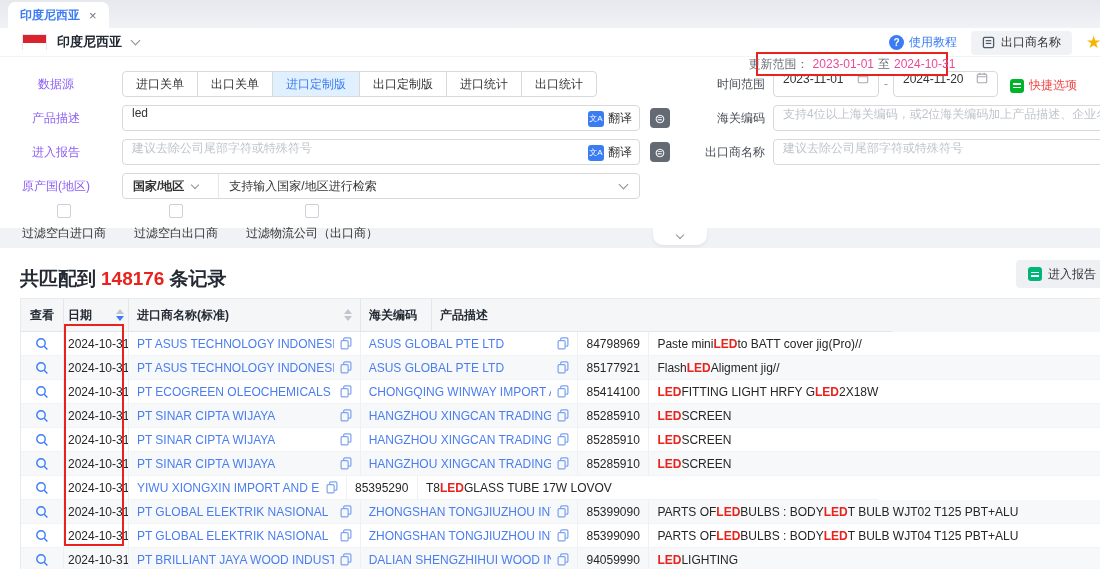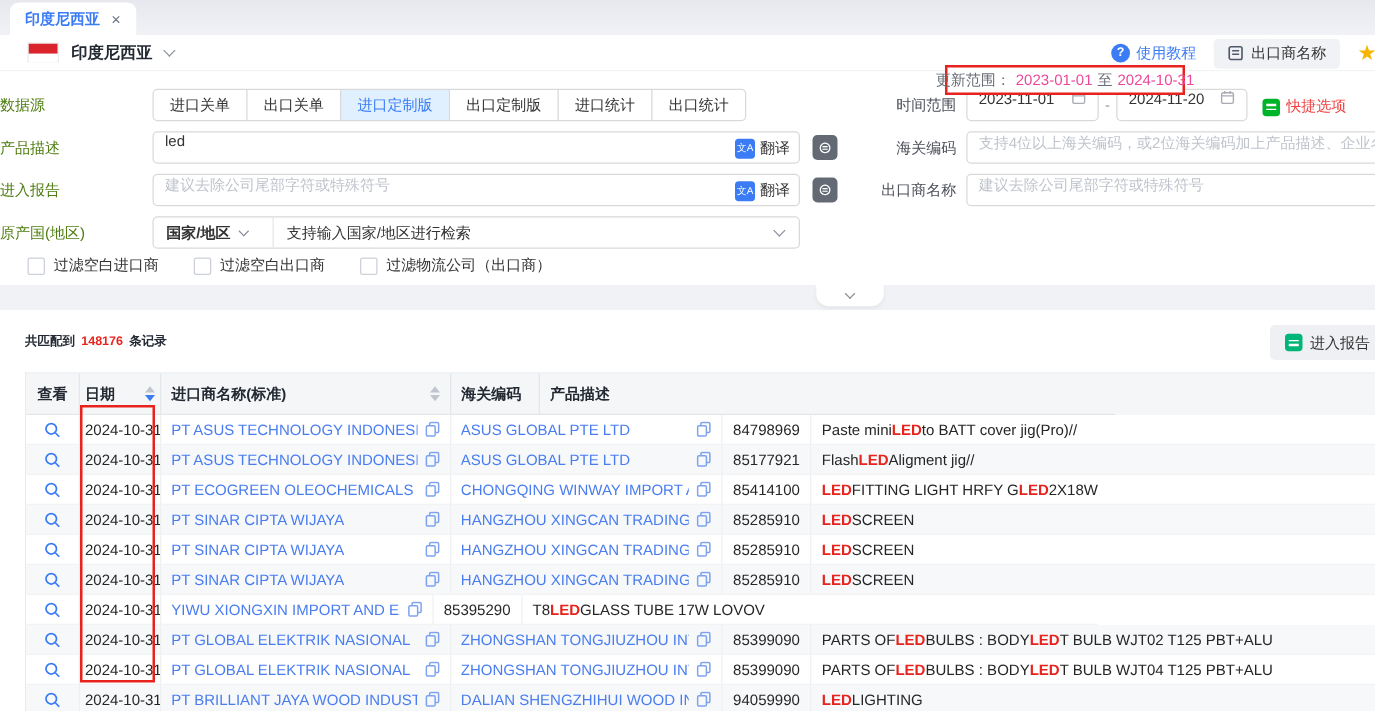--- a/index.html
+++ b/index.html
@@ -22,21 +22,21 @@
   .chev { display:inline-block; width:7px; height:7px; border-right:1.5px solid #8a9099; border-bottom:1.5px solid #8a9099; transform:rotate(45deg); margin-left:10px; margin-top:-4px; }
   .header-right { position:absolute; right:0; top:0; height:29px; display:flex; align-items:center; gap:14px; padding-right:0; }
   .tutorial { display:flex; align-items:center; gap:5px; color:#3b7cf5; cursor:pointer; }
   .circle-icon { width:15px; height:15px; border-radius:50%; background:#3b7cf5; color:#fff; font-size:10px; font-weight:bold;
     display:flex; align-items:center; justify-content:center; }
   .history-btn { display:flex; align-items:center; gap:6px; background:#f1f2f5; border-radius:4px; height:24px; padding:0 11px; color:#333; cursor:pointer; }
   .star { color:#f7b500; font-size:17px; width:14px; overflow:hidden; flex:none; }
 
   
   .form-panel { position:absolute; top:57px; left:0; width:1100px; height:171px; background:#fff; }
-  .f-label { position:absolute; width:112px; text-align:left; color:#4d7c0f; line-height:26px; }
+  .f-label { position:absolute; width:112px; text-align:center; color:#8b5cf6; line-height:26px; }
   .r-label { position:absolute; left:688px; width:77px; text-align:right; color:#4a4f58; line-height:26px; }
   .inp { position:absolute; height:26px; border:1px solid #d9d9d9; border-radius:4px; background:#fff;
     display:flex; align-items:flex-start; padding:0 9px; overflow:hidden; white-space:nowrap; }
   .inp .val { color:#333; }
   .inp .ph { color:#bfc4cc; }
   .segments { position:absolute; left:122px; top:14px; height:26px; display:flex; border:1px solid #d9d9d9; border-radius:4px; overflow:hidden; background:#fff; }
   .seg { padding:0 13px; line-height:24px; border-left:1px solid #d9d9d9; color:#333; cursor:pointer; white-space:nowrap; }
   .seg:first-child { border-left:none; }
   .seg.active { background:#e1f0ff; color:#3b7cf5; }
   .translate-btn { position:absolute; right:7px; top:4px; display:flex; align-items:center; gap:4px; cursor:pointer; }
@@ -48,38 +48,38 @@
   .date-sep { position:absolute; color:#999; line-height:26px; }
   .quick { position:absolute; display:flex; align-items:center; gap:5px; cursor:pointer; color:#ef4444; }
   .green-badge { width:14px; height:14px; background:#00b42a; border-radius:3px; display:flex; flex-direction:column; justify-content:center; gap:2px; align-items:center; }
   .green-badge i { display:block; width:8px; height:1.5px; background:#fff; }
   .origin-box { position:absolute; left:122px; top:116px; width:518px; height:26px; border:1px solid #d9d9d9; border-radius:4px; display:flex; align-items:center; background:#fff; }
   .origin-select { display:flex; align-items:center; padding:0 8px 0 10px; border-right:1px solid #e5e6eb; height:100%; cursor:pointer; color:#333; font-weight:bold; }
   .origin-select .chev { margin-left:8px; width:6px; height:6px; margin-top:-3px; }
   .origin-box .ph { padding-left:10px; flex:1; }
   .origin-box .chev { margin-right:12px; }
   .checks { position:absolute; left:22px; top:147px; display:flex; gap:28px; align-items:center; }
-  .check { display:flex; align-items:center; gap:7px; color:#333; cursor:pointer; white-space:nowrap; }
+  .check { display:flex; align-items:center; gap:7px; color:#333; cursor:pointer; white-space:nowrap;flex-direction:column; }
   .box { width:14px; height:14px; border:1px solid #ccd0d7; border-radius:2px; background:#fff; flex:none; }
 
   
   .update-box { position:absolute; left:756px; top:52px; width:192px; height:24px; border:2px solid #e8231d; background:#fff;
     display:flex; align-items:center; justify-content:center; gap:4px; z-index:20; white-space:nowrap; }
   .update-box .gray { color:#6a6f77; }
   .update-box .od { color:#ec4899; font-weight:normal; }
   .date-col-box { position:absolute; left:64px; top:324px; width:60px; height:222px; border:2px solid #e8231d; z-index:20; pointer-events:none; }
 
   
   .collapse-tab { position:absolute; left:653px; top:228px; width:54px; height:17px; background:#fff;
     border-radius:0 0 10px 10px; display:flex; align-items:center; justify-content:center; box-shadow:0 2px 4px rgba(0,0,0,0.06); cursor:pointer; }
   .collapse-tab .chev { margin:0; margin-top:-3px; width:6px; height:6px; }
 
   
   .results { position:absolute; top:248px; left:0; width:1100px; height:321px; background:#fff; }
-  .res-head { position:absolute; left:20px; top:18px; display:flex; align-items:center; gap:5px; font-size:10px; font-weight:bold; color:#242a33; }
+  .res-head { position:absolute; left:20px; top:18px; display:flex; align-items:center; gap:5px; font-size:19px; font-weight:bold; color:#242a33; }
   .res-count { color:#e8231d; }
   .report-btn { position:absolute; left:1016px; top:12px; height:28px; display:flex; align-items:center; gap:6px;
     background:#eef0f3; border-radius:4px; padding:0 12px; color:#333; cursor:pointer; white-space:nowrap; }
   .report-icon { width:14px; height:14px; background:#00b578; border-radius:3px; display:flex; flex-direction:column; justify-content:center; gap:2px; align-items:center; }
   .report-icon i { display:block; width:8px; height:1.5px; background:#fff; }
 
   
   .tbl { position:absolute; left:20px; top:50px; width:1089px; border-left:1px solid #e8eaec; border-top:1px solid #e8eaec; }
   .thead { display:flex; height:33px; background:#f5f6f8; }
   .th { display:flex; align-items:center; padding:0 8px; border-right:1px solid #e4e7ea; border-bottom:1px solid #e4e7ea;

